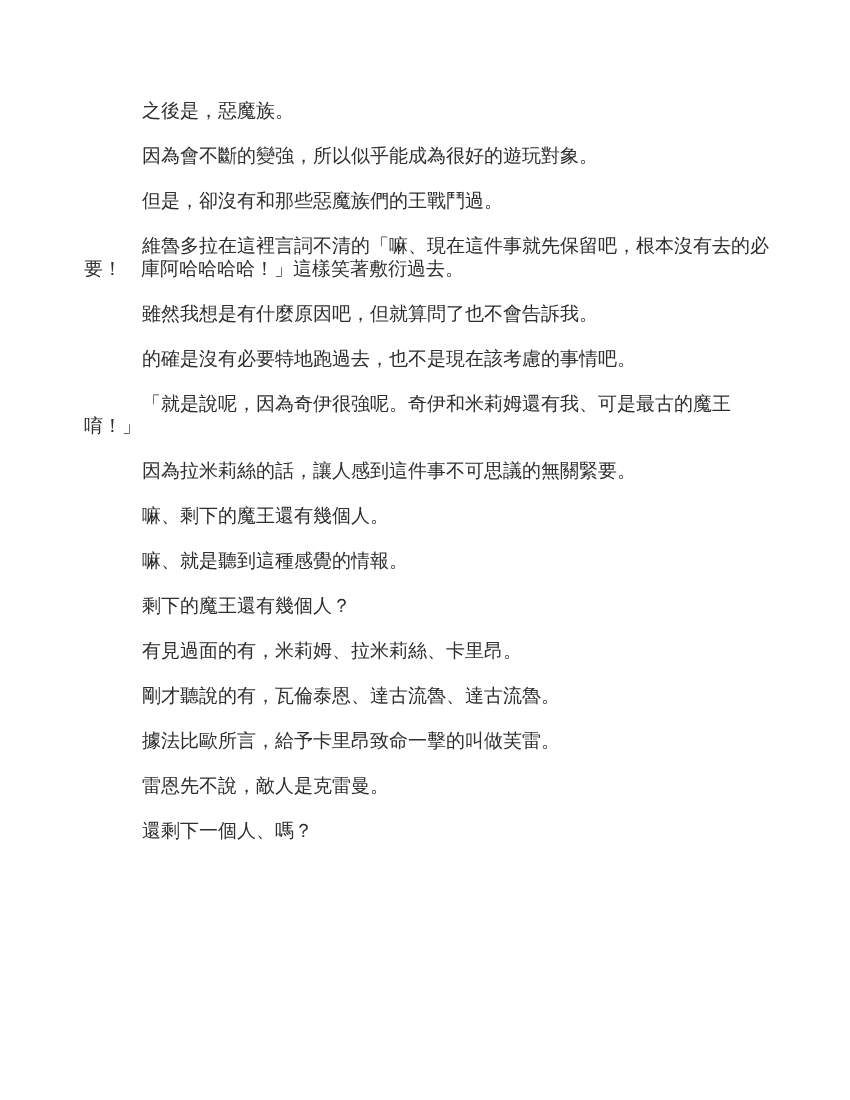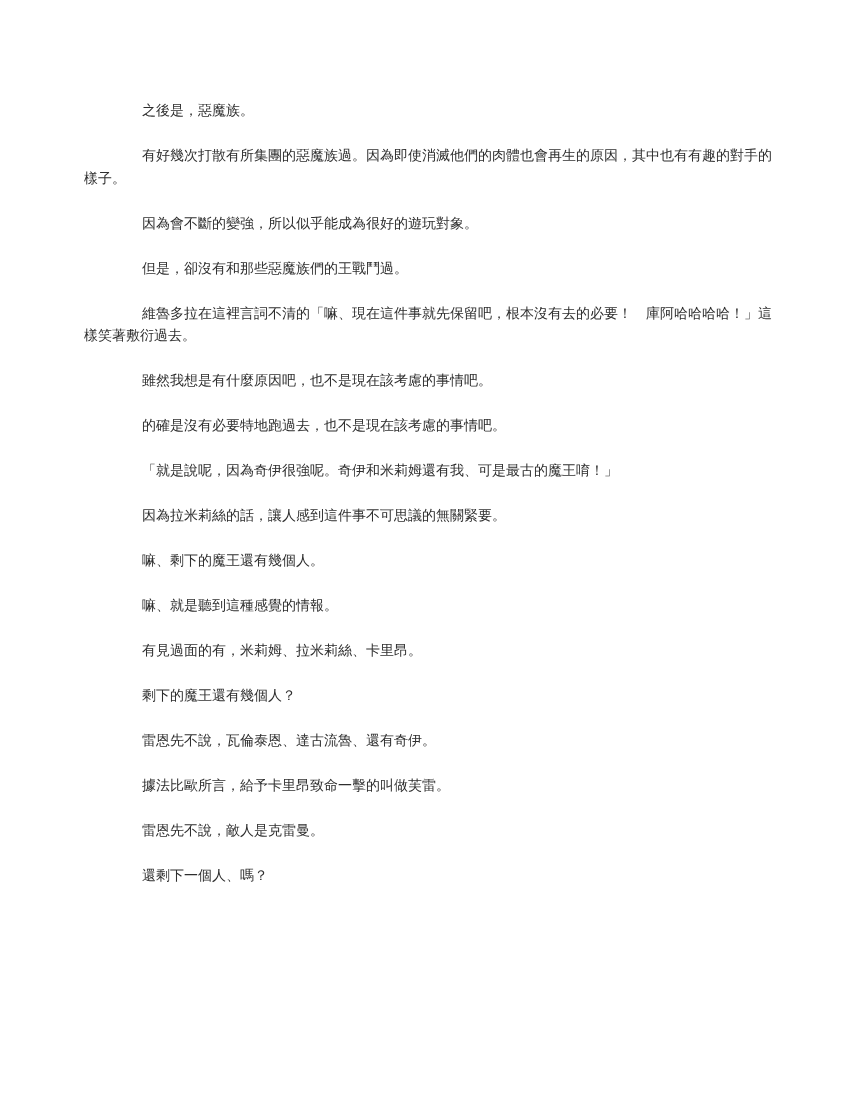--- a/index.html
+++ b/index.html
@@ -18,45 +18,44 @@
   .content {
     position: absolute;
     top: 0;
     left: 84px;
     width: 690px;
     padding-top: 100px;
     color: #2e2e2e;
   }
   .para {
     margin: 0 0 22.5px 0;
-    font-size: 14px;
+    font-size: 19px;
     line-height: 22.5px;
     text-indent: 58px;
     text-align: left;
     word-break: break-all;
     overflow-wrap: break-word;
     -webkit-font-smoothing: antialiased;
   }
 </style>
 </head>
 <body>
 
 <div class="page">
   <div class="content">
     <p class="para">之後是，惡魔族。</p>
-    <p class="para">有好幾次打散有所集團的惡魔族過。因為即使消滅他們的肉體也會再生的原因，其中也有有趣的對手的樣子。</p>
     <p class="para">因為會不斷的變強，所以似乎能成為很好的遊玩對象。</p>
     <p class="para">但是，卻沒有和那些惡魔族們的王戰鬥過。</p>
     <p class="para">維魯多拉在這裡言詞不清的「嘛、現在這件事就先保留吧，根本沒有去的必要！　庫阿哈哈哈哈！」這樣笑著敷衍過去。</p>
-    <p class="para">雖然我想是有什麼原因吧，也不是現在該考慮的事情吧。</p>
+    <p class="para">雖然我想是有什麼原因吧，但就算問了也不會告訴我。</p>
     <p class="para">的確是沒有必要特地跑過去，也不是現在該考慮的事情吧。</p>
     <p class="para">「就是說呢，因為奇伊很強呢。奇伊和米莉姆還有我、可是最古的魔王唷！」</p>
     <p class="para">因為拉米莉絲的話，讓人感到這件事不可思議的無關緊要。</p>
     <p class="para">嘛、剩下的魔王還有幾個人。</p>
     <p class="para">嘛、就是聽到這種感覺的情報。</p>
+    <p class="para">剩下的魔王還有幾個人？</p>
     <p class="para">有見過面的有，米莉姆、拉米莉絲、卡里昂。</p>
-    <p class="para">剩下的魔王還有幾個人？</p>
-    <p class="para">雷恩先不說，瓦倫泰恩、達古流魯、還有奇伊。</p>
+    <p class="para">剛才聽說的有，瓦倫泰恩、達古流魯、達古流魯。</p>
     <p class="para">據法比歐所言，給予卡里昂致命一擊的叫做芙雷。</p>
     <p class="para">雷恩先不說，敵人是克雷曼。</p>
     <p class="para">還剩下一個人、嗎？</p>
   </div>
 </div>
 
 </body></html>

